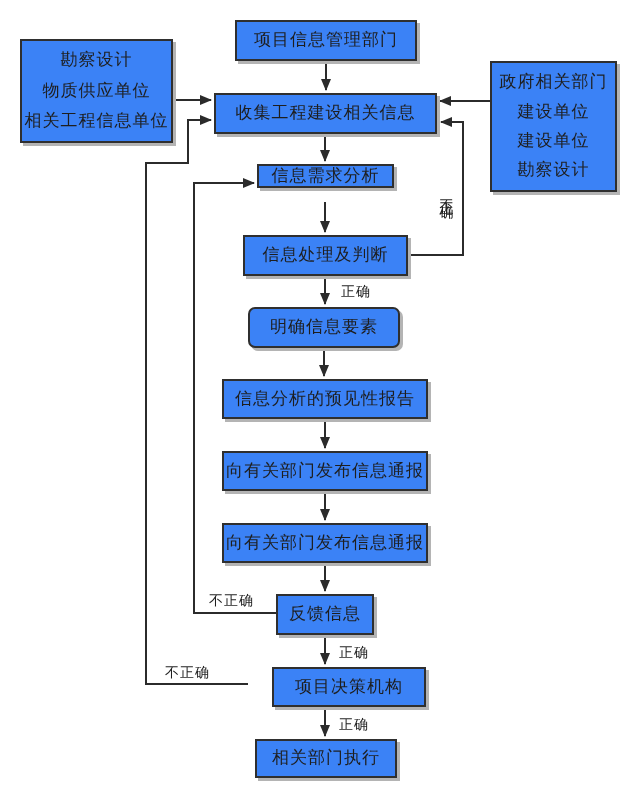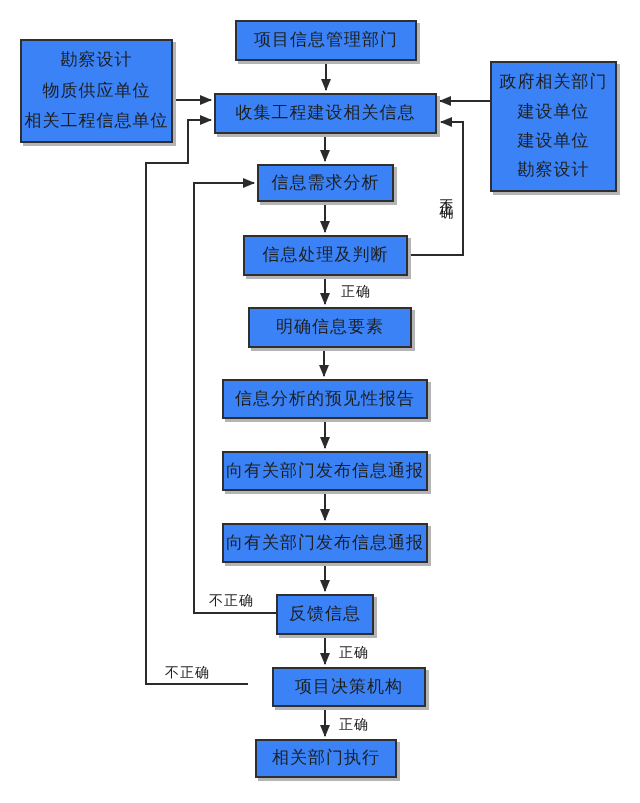--- a/index.html
+++ b/index.html
@@ -63,25 +63,25 @@
 
   <div class="node multi" style="left:490px;top:61px;width:127px;height:131px;gap:9px;">
     <div>政府相关部门</div>
     <div>建设单位</div>
     <div>建设单位</div>
     <div>勘察设计</div>
   </div>
 
   <div class="node" style="left:214px;top:93px;width:223px;height:41px;">收集工程建设相关信息</div>
 
-  <div class="node" style="left:257px;top:164px;width:137px;height:38px;">信息需求分析</div>
+  <div class="node" style="left:257px;top:164px;width:137px;height:24px;">信息需求分析</div>
 
   <div class="node" style="left:243px;top:235px;width:165px;height:41px;">信息处理及判断</div>
 
-  <div class="node" style="left:248px;top:307px;width:164px;height:41px;">明确信息要素</div>
+  <div class="node" style="left:248px;top:307px;width:152px;height:41px;border-radius:7px;">明确信息要素</div>
 
   <div class="node" style="left:222px;top:379px;width:206px;height:40px;">信息分析的预见性报告</div>
 
   <div class="node" style="left:222px;top:451px;width:206px;height:40px;">向有关部门发布信息通报</div>
 
   <div class="node" style="left:222px;top:523px;width:206px;height:40px;">向有关部门发布信息通报</div>
 
   <div class="node" style="left:276px;top:594px;width:98px;height:41px;">反馈信息</div>
 
   <div class="node" style="left:248px;top:667px;width:154px;height:40px;margin-left:24px;">项目决策机构</div>

